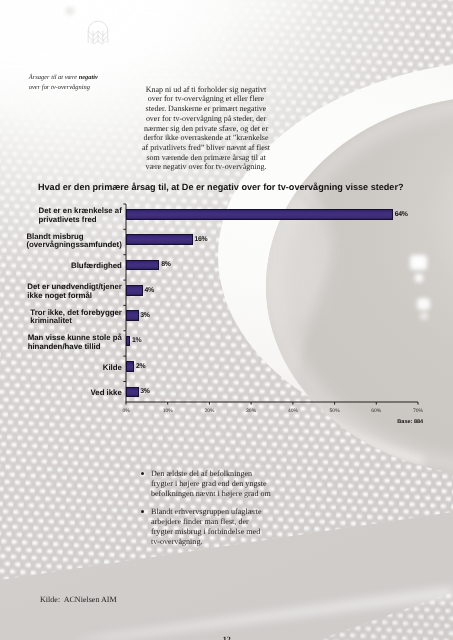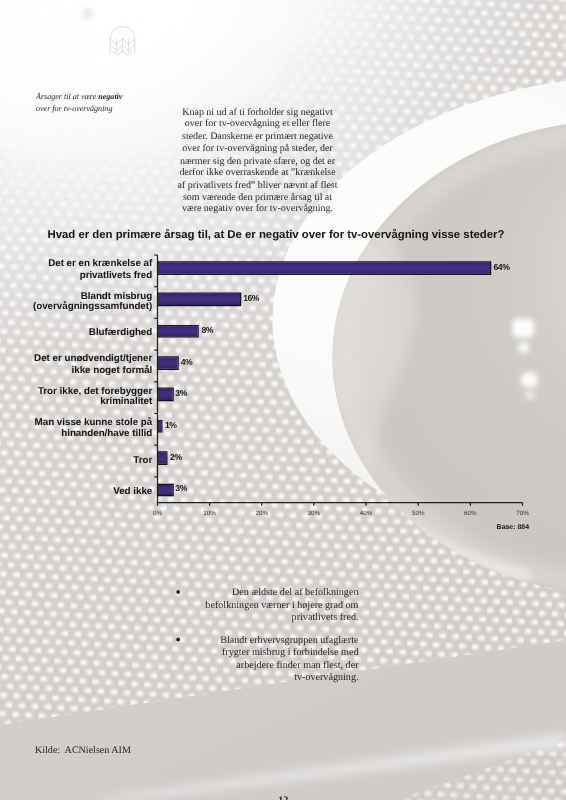--- a/index.html
+++ b/index.html
@@ -11,36 +11,36 @@
   font-family:"Liberation Serif",serif;font-style:italic;font-size:6.45px;
   line-height:10.4px;color:#201e1c;letter-spacing:0px;}
 .caption b{font-weight:bold;font-style:italic;}
 .bodytext{position:absolute;left:141px;top:72.6px;width:130px;
   font-family:"Liberation Serif",serif;font-size:8.0px;line-height:9.74px;
   color:#201e1c;text-align:center;letter-spacing:-0.02px;margin-top:12px;}
 .chart{position:absolute;left:0;top:0;width:453px;height:640px;}
 .ctitle{position:absolute;left:38.0px;top:182.0px;
   font-family:"Liberation Sans",sans-serif;font-weight:bold;font-size:9.1px;
   color:#131211;white-space:nowrap;letter-spacing:-0.005px;}
-.clab{position:absolute;right:331.2px;text-align:right;
+.clab{position:absolute;right:331.2px;text-align:left;
   font-family:"Liberation Sans",sans-serif;font-weight:bold;font-size:7.85px;
   line-height:8.8px;color:#131211;letter-spacing:-0.02px;white-space:nowrap;}
 .cbar{position:absolute;background:linear-gradient(to bottom,#2e2063 0%,#3c2b7e 22%,#42307f 55%,#3a2973 85%,#2b1d5c 100%);border:0.55px solid #15102f;box-sizing:border-box;}
 .cval{position:absolute;font-family:"Liberation Sans",sans-serif;font-weight:bold;
   font-size:6.9px;color:#131211;letter-spacing:-0.35px;}
 .ctick{position:absolute;font-family:"Liberation Sans",sans-serif;font-size:5.0px;
   color:#2f2c29;transform:translateX(-50%);letter-spacing:0px;}
 .cbase{position:absolute;left:397.3px;top:418.7px;font-family:"Liberation Sans",sans-serif;
   font-weight:bold;font-size:5.55px;color:#131211;letter-spacing:0px;}
 .bullets{position:absolute;left:141.8px;top:469.0px;width:145px;
   font-family:"Liberation Serif",serif;font-size:8.1px;line-height:9.96px;color:#201e1c;}
-.bul{position:relative;padding-left:9.2px;margin-bottom:8.6px;text-align:right;}
+.bul{position:relative;padding-left:9.2px;margin-bottom:8.6px;}
 .bul .dot{position:absolute;left:-0.6px;top:2.6px;width:3.0px;height:3.0px;border-radius:50%;background:#201e1c;font-size:0;}
 .bline{display:block;white-space:nowrap;}
-.fsrc{position:absolute;left:28px;top:594.9px;
+.fsrc{position:absolute;left:40px;top:594.9px;
   font-family:"Liberation Serif",serif;font-size:8.05px;color:#201e1c;white-space:pre;}
 .fpg{position:absolute;left:222.7px;top:594.7px;
   font-family:"Liberation Serif",serif;font-weight:bold;font-size:8.0px;color:#201e1c;margin-top:40px;}
 </style>
 </head>
 <body>
 
 <div class="page">
     <svg class="bgsvg" width="453" height="640" viewBox="0 0 453 640" xmlns="http://www.w3.org/2000/svg" preserveAspectRatio="none">
       <defs>
@@ -196,47 +196,47 @@
       </div>
       <div class="cbar" style="left:126.0px;top:335.8px;width:4.2px;height:10.6px"></div>
       <div class="cval" style="left:132.0px;top:337.4px">1%</div>
       <div class="clab" style="top:334.1px">
         <span style="display:block">Man visse kunne stole på</span>
         <span style="display:block">hinanden/have tillid</span>
       </div>
       <div class="cbar" style="left:126.0px;top:361.1px;width:8.3px;height:10.6px"></div>
       <div class="cval" style="left:136.1px;top:362.7px">2%</div>
       <div class="clab" style="top:363.8px">
-        <span style="display:block">Tror</span>
+        <span style="display:block">Kilde</span>
       </div>
       <div class="cbar" style="left:126.0px;top:386.5px;width:12.5px;height:10.6px"></div>
       <div class="cval" style="left:140.3px;top:388.1px">3%</div>
       <div class="clab" style="top:389.2px">
         <span style="display:block">Ved ikke</span>
       </div>
       <div class="ctick" style="left:126.0px;top:407.7px">0%</div>
       <div class="ctick" style="left:167.7px;top:407.7px">10%</div>
       <div class="ctick" style="left:209.4px;top:407.7px">20%</div>
       <div class="ctick" style="left:251.1px;top:407.7px">30%</div>
       <div class="ctick" style="left:292.9px;top:407.7px">40%</div>
       <div class="ctick" style="left:334.6px;top:407.7px">50%</div>
       <div class="ctick" style="left:376.3px;top:407.7px">60%</div>
       <div class="ctick" style="left:418.0px;top:407.7px">70%</div>
       <div class="cbase">Base: 884</div>
     </div>
     <div class="bullets">
       <div class="bul">
         <span class="dot"></span>
         <span class="bline">Den ældste del af befolkningen</span>
-        <span class="bline">befolkningen værner i højere grad om</span>
-        <span class="bline">privatlivets fred.</span>
+        <span class="bline">frygter i højere grad end den yngste</span>
+        <span class="bline">befolkningen nævnt i højere grad om</span>
       </div>
       <div class="bul">
         <span class="dot"></span>
         <span class="bline">Blandt erhvervsgruppen ufaglærte</span>
+        <span class="bline">arbejdere finder man flest, der</span>
         <span class="bline">frygter misbrug i forbindelse med</span>
-        <span class="bline">arbejdere finder man flest, der</span>
         <span class="bline">tv-overvågning.</span>
       </div>
     </div>
     <div class="fsrc">Kilde:  ACNielsen AIM</div>
     <div class="fpg">12</div>
   </div>
 
 </body></html>

